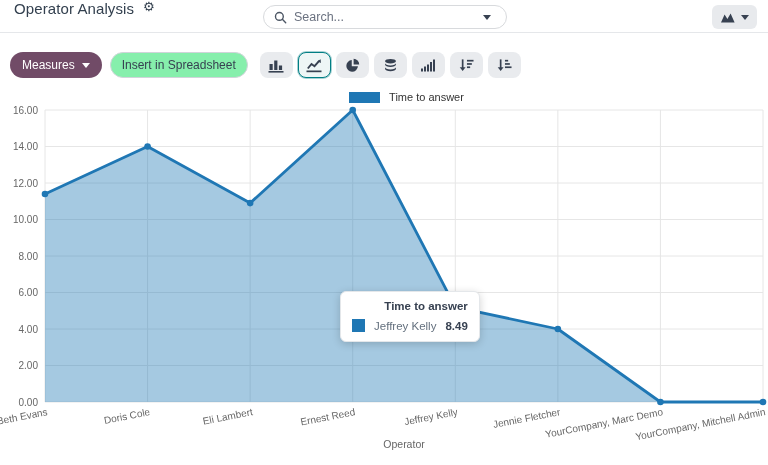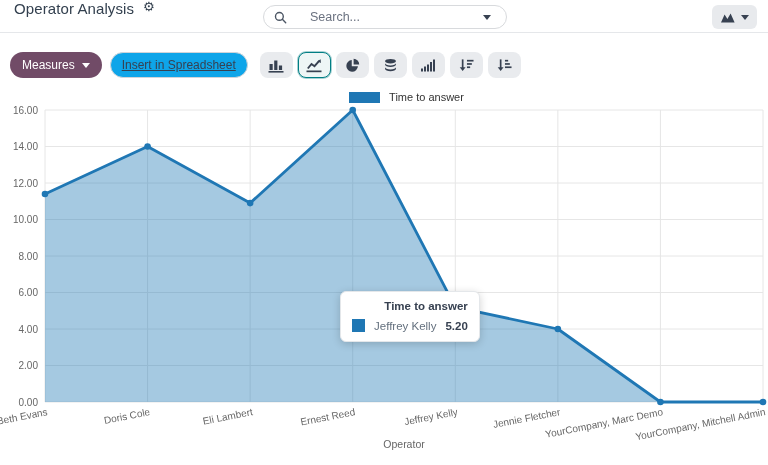--- a/index.html
+++ b/index.html
@@ -36,21 +36,21 @@
     width: 244px; height: 24px;
     border: 1px solid var(--border-gray);
     border-radius: 12px;
     background: #fff;
     display: flex; align-items: center;
     padding: 0 6px 0 10px;
   }
   .searchbar input {
     border: none; outline: none; flex: 1; min-width: 0;
     font-family: "Liberation Sans", sans-serif;
-    font-size: 12.5px; color: #404040; background: transparent; margin-left: 23px;
+    font-size: 12.5px; color: #404040; background: transparent; margin-left: 7px;
   }
   .searchbar input::placeholder { color: #6b7280; }
   .search-toggle {
     width: 26px; height: 100%; display: flex; align-items: center; justify-content: center;
     cursor: pointer;
   }
   .caret { width: 0; height: 0; border-left: 4px solid transparent; border-right: 4px solid transparent; border-top: 5px solid #374151; display: inline-block; }
   .caret.white { border-top-color: #fff; }
   .view-switcher {
     position: absolute; right: 11px; top: 5px;
@@ -63,21 +63,21 @@
     display: flex; align-items: center;
     padding: 19px 10px 8px 10px;
     gap: 8px;
   }
   .btn {
     height: 26px; display: inline-flex; align-items: center; justify-content: center;
     font-size: 12px; font-weight: 500; cursor: pointer;
     border-radius: 13px; white-space: nowrap;
   }
   .btn-measures { background: var(--accent); color: #fff; padding: 0 12px; gap: 7px; border: none; }
-  .btn-insert { background: #0ea5e9; color: var(--text-dark); border: 1px solid #d0d4d9; padding: 0 11px; text-decoration: underline; }
+  .btn-insert { background: #86efac; color: var(--text-dark); border: 1px solid #d0d4d9; padding: 0 11px; }
   .icon-group { display: flex; align-items: center; gap: 5px; margin-left: 4px; }
   .icon-btn {
     width: 33px; height: 26px; border-radius: 8px;
     background: #e9ebee; border: 1px solid transparent;
     display: inline-flex; align-items: center; justify-content: center;
     color: var(--text-dark); cursor: pointer;
   }
   .icon-btn.active { border: 1px solid var(--teal); background: #eef6f6; box-shadow: 0 0 0 1px rgba(1,126,132,.35); }
   .icon-btn svg { display: block; }
   
@@ -255,16 +255,16 @@
       <text x="663.4285714285714" y="329" font-size="10" fill="#666666" text-anchor="end" transform="rotate(-11 663.4285714285714 329)">YourCompany, Marc Demo</text>
       <text x="766" y="329" font-size="10" fill="#666666" text-anchor="end" transform="rotate(-11 766 329)">YourCompany, Mitchell Admin</text>
       <text x="404" y="362" font-size="10.5" fill="#666666" text-anchor="middle">Operator</text>
     </svg>
 
   <div class="tooltip">
     <div class="tooltip-header">Time to answer</div>
     <div class="tooltip-row">
       <span class="tooltip-swatch" style="background: rgb(31, 119, 180);"></span>
       <span class="tooltip-label">Jeffrey Kelly</span>
-      <span class="tooltip-value">5.20</span>
+      <span class="tooltip-value">8.49</span>
     </div>
   </div>
 </div>
 
 </body></html>

